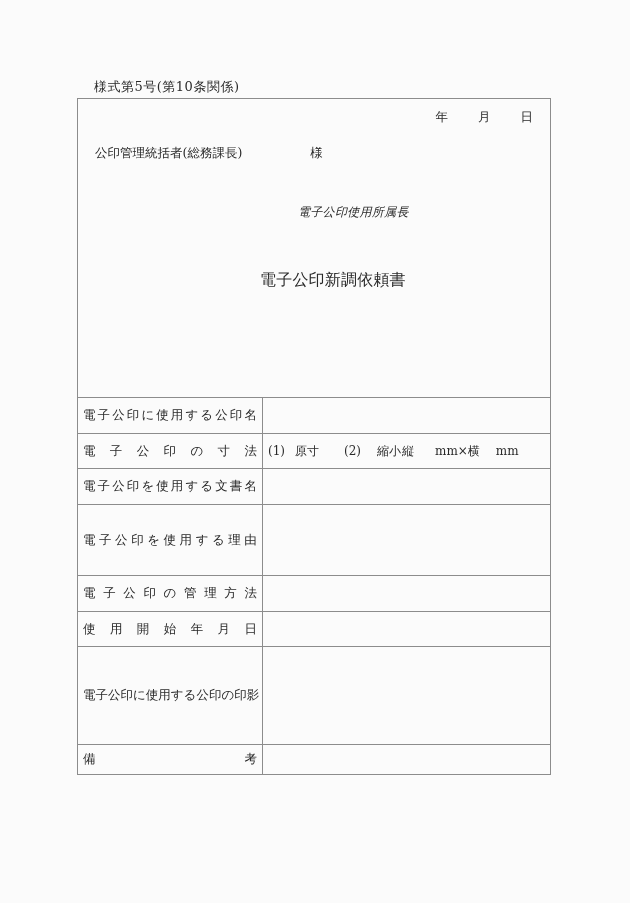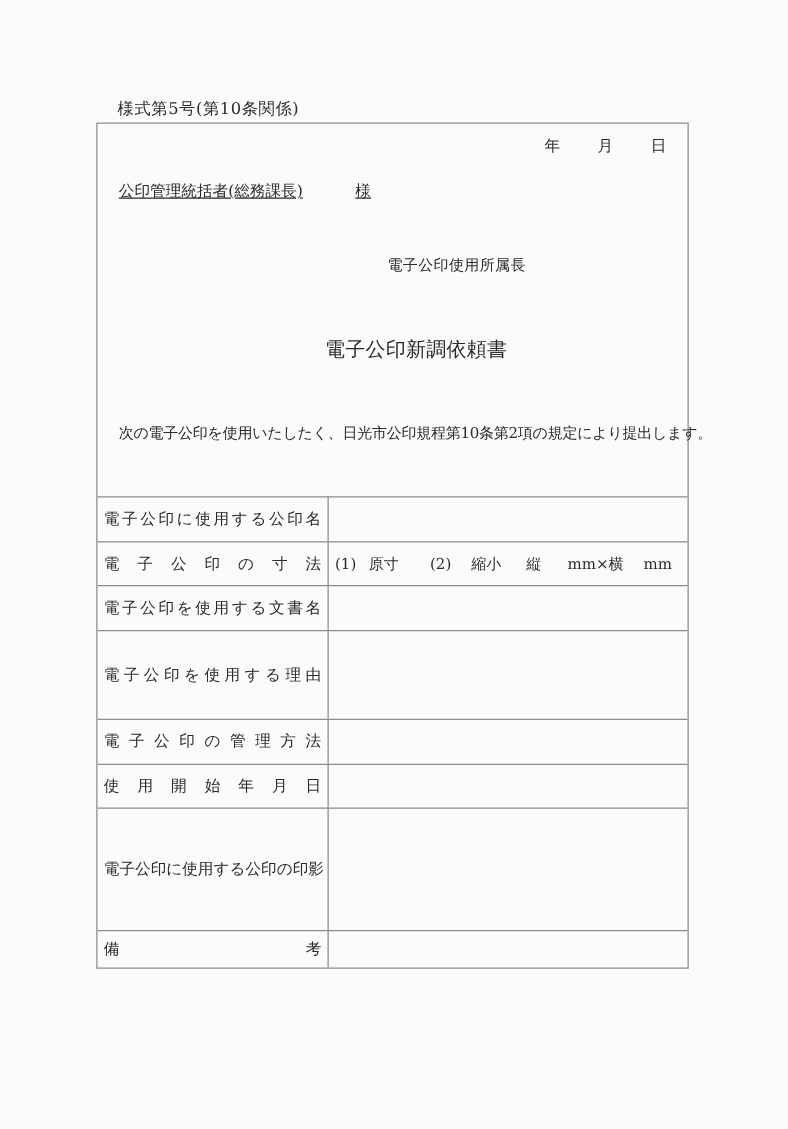--- a/index.html
+++ b/index.html
@@ -29,31 +29,31 @@
     position: absolute;
     top: 10px; right: 17px;
     display: flex;
     gap: 30px;
     font-size: 12.5px;
   }
   .recipient-line {
     position: absolute;
     left: 17px; top: 46px;
     display: flex;
-    gap: 42px;
+    gap: 68px;
     font-size: 12.5px;
     white-space: nowrap;
-    text-decoration: underline;
   }
   .sender-line {
     position: absolute;
-    left: 232px; top: 105px;
+    left: 220px; top: 105px;
     font-size: 12px;
     letter-spacing: 0.3px;
     white-space: nowrap;
+    font-style: italic;
   }
   .doc-title {
     position: absolute;
     left: 182px; top: 171px;
     font-size: 16px;
     letter-spacing: 0.2px;
     white-space: nowrap;
   }
   .body-text {
     position: absolute;
@@ -87,21 +87,21 @@
     white-space: nowrap;
   }
   .cell.value-cell {
     padding-left: 5px;
     font-size: 12px;
   }
   .value-parts { display: flex; align-items: center; white-space: nowrap; }
   .value-parts span:nth-child(1) { margin-right: 10px; }
   .value-parts span:nth-child(2) { margin-right: 25px; font-family: Liberation Serif, serif; }
   .value-parts span:nth-child(3) { margin-right: 16px; }
-  .value-parts span:nth-child(4) { margin-right: 20px; }
+  .value-parts span:nth-child(4) { margin-right: 1px; }
   .value-parts span:nth-child(5) { margin-right: 21px; }
   .value-parts span:nth-child(6) { margin-right: 16px; }
 </style>
 </head>
 <body>
 
 <div class="form-number">様式第5号(第10条関係)</div>
 
 <div class="request-box">
 
@@ -113,21 +113,20 @@
 
   <div class="recipient-line">
     <span>公印管理統括者(総務課長)</span>
     <span>様</span>
   </div>
 
   <div class="sender-line">電子公印使用所属長</div>
 
   <div class="doc-title">電子公印新調依頼書</div>
 
-  <div class="body-text">次の電子公印を使用いたしたく、日光市公印規程第10条第2項の規定により提出します。</div>
 
   <div class="form-table" id="form-table">
   <div class="cell label-cell">
     <span class="label-text">
           <span>電</span>
           <span>子</span>
           <span>公</span>
           <span>印</span>
           <span>に</span>
           <span>使</span>

